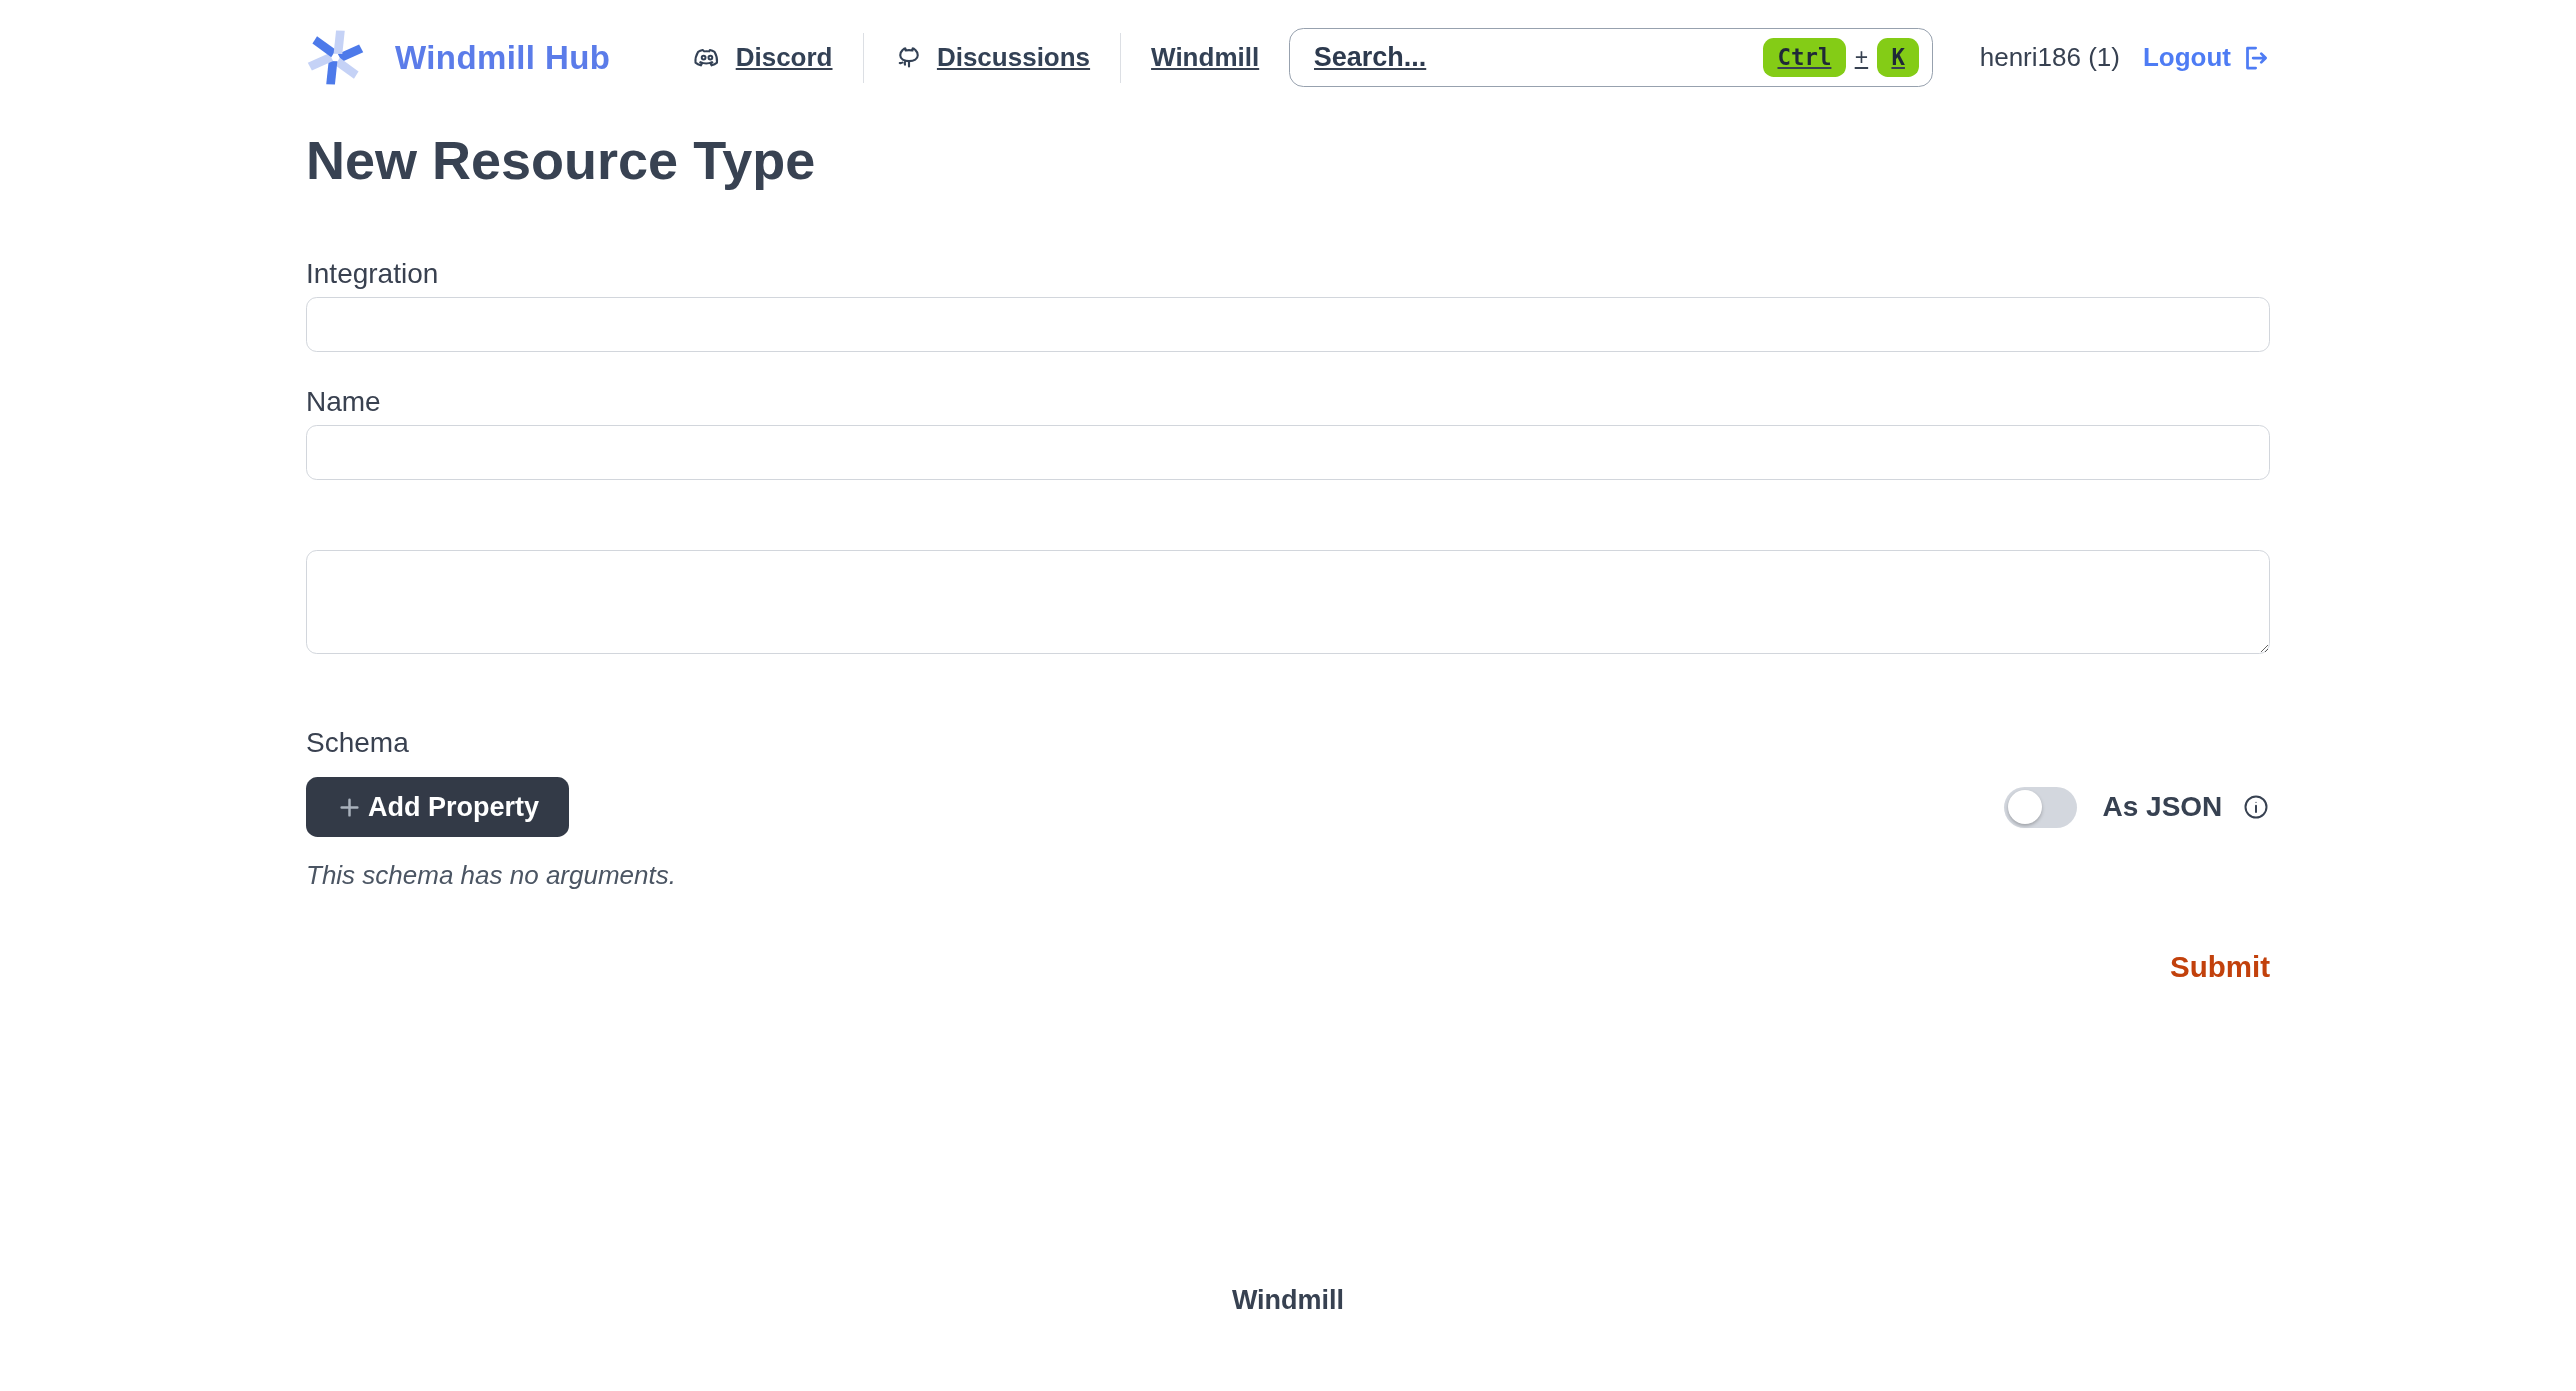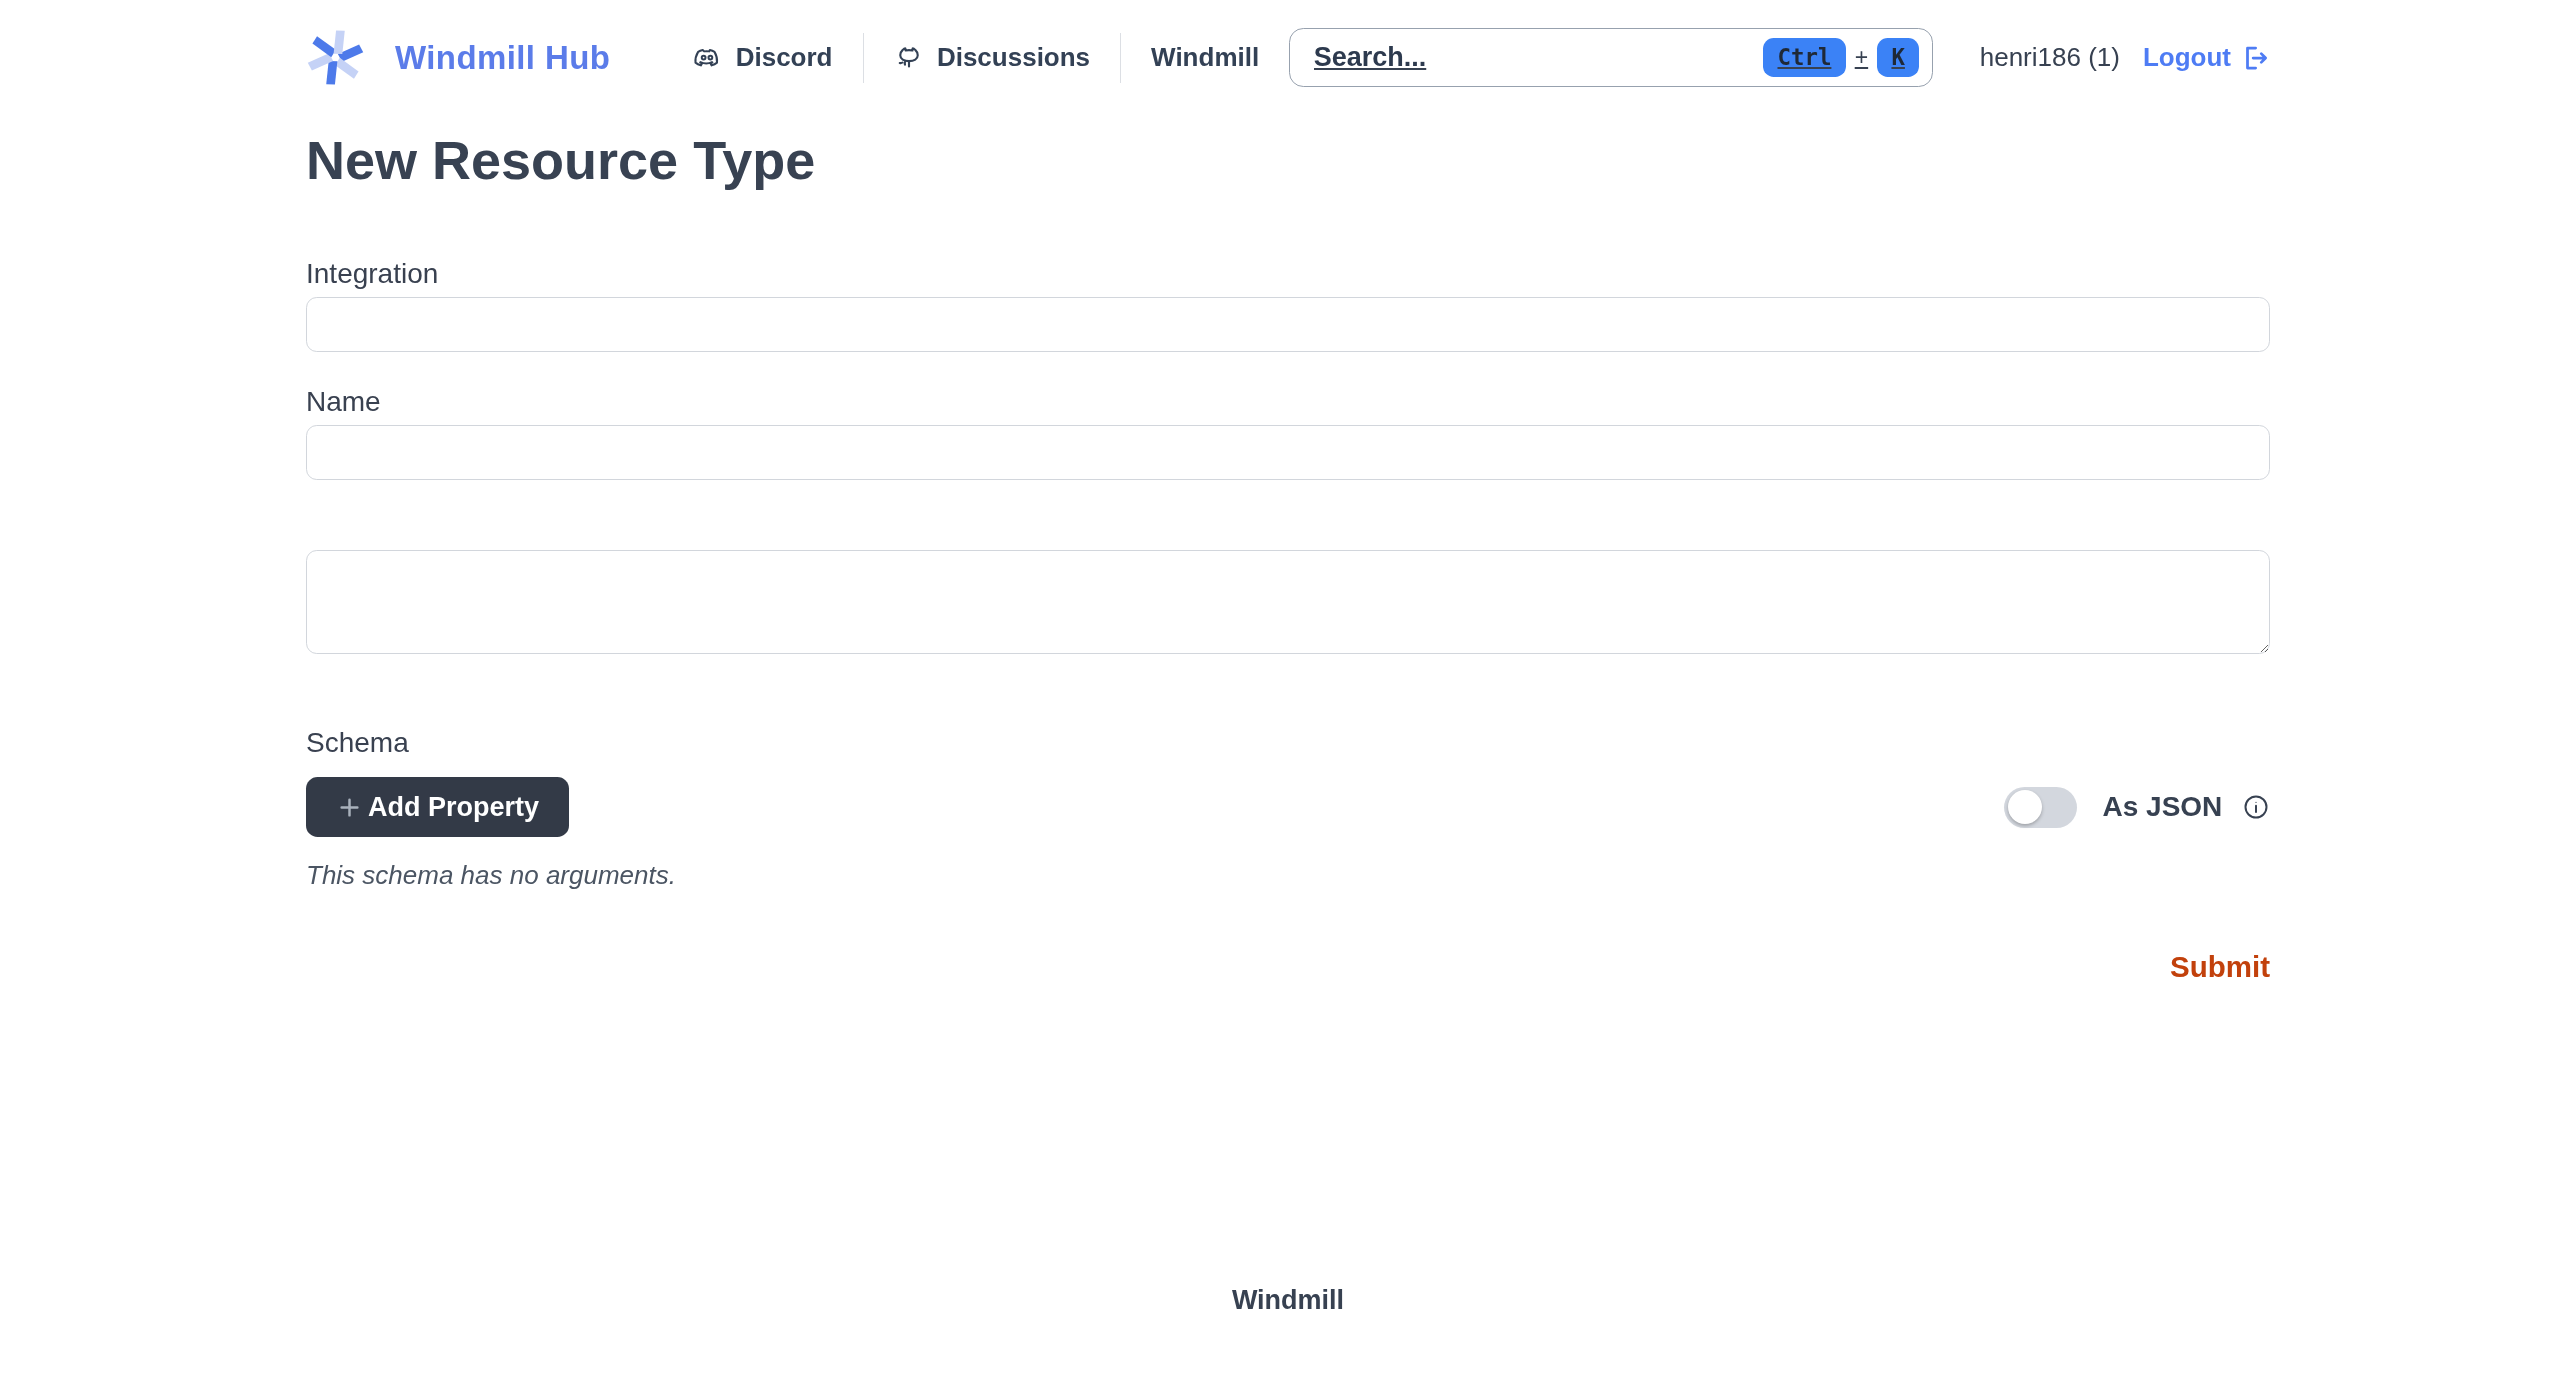--- a/index.html
+++ b/index.html
@@ -26,21 +26,21 @@
     text-decoration: none;
     cursor: pointer;
   }
   .brand-text {
     font-size: 33px;
     font-weight: 700;
     color: #5B7CE9;
     letter-spacing: 0.4px;
     white-space: nowrap;
   }
-  .nav { display: flex; align-items: center; margin-left: 82px; }
+  .nav { display: flex; align-items: center; margin-left: 82px; text-decoration: underline; }
   .nav-item {
     display: flex;
     align-items: center;
     gap: 13.4px;
     padding: 5.4px 30px;
     font-size: 26px;
     font-weight: 700;
     color: #334155;
     text-decoration: none;
     cursor: pointer;
@@ -68,21 +68,21 @@
     outline: none;
     font-family: "Liberation Sans", sans-serif;
     font-size: 27px;
     font-weight: 600;
     color: #2D3A4E;
     background: transparent;
     min-width: 0;
   }
   .search input::placeholder { color: #2D3A4E; opacity: 1; }
   .kbd {
-    background: #3b82f6;
+    background: #84cc16;
     color: #1F2937;
     font-family: "DejaVu Sans Mono", "Liberation Mono", monospace;
     font-size: 22.4px;
     font-weight: 700;
     border-radius: 10.7px;
     padding: 8px 14.3px;
     line-height: 1;
   }
   .kbd-sep { margin: 0 9px; font-size: 23px; color: #374151; }
 

